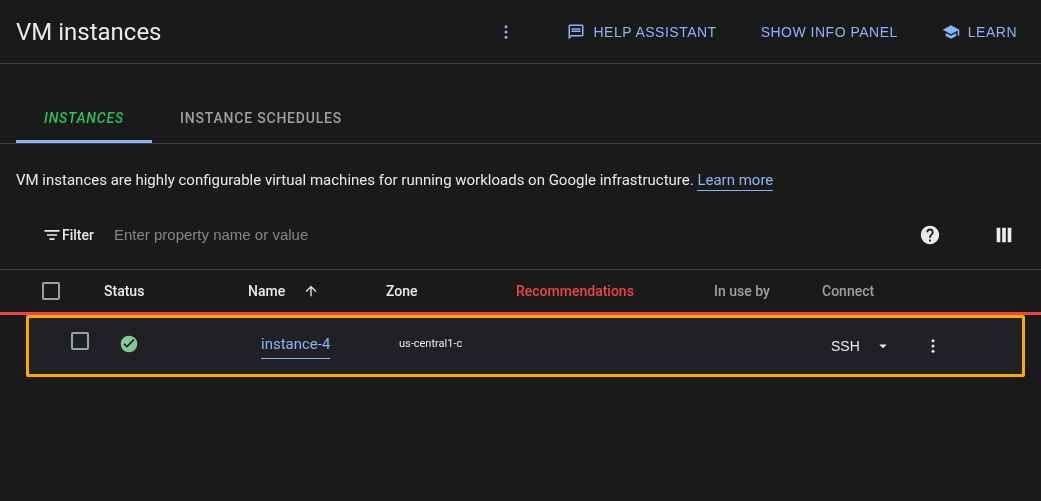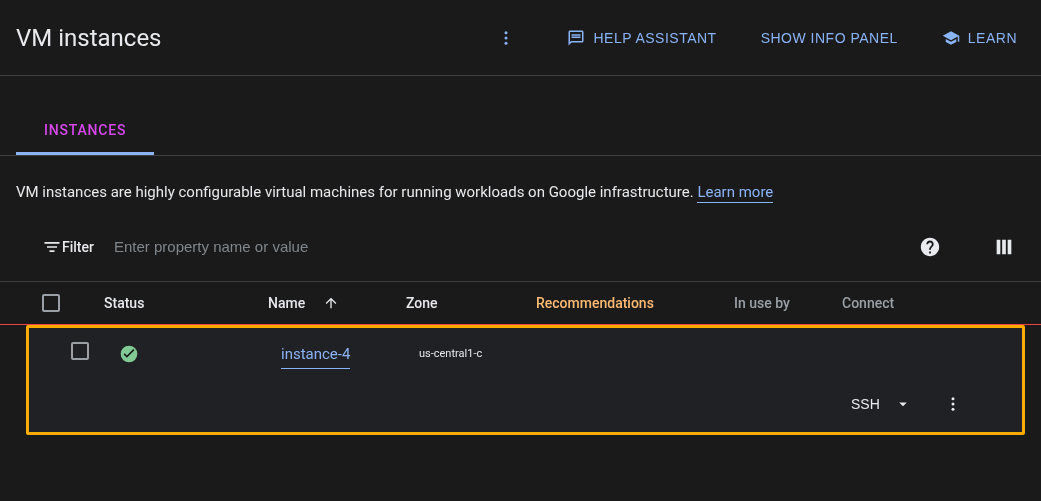--- a/index.html
+++ b/index.html
@@ -13,21 +13,21 @@
       font-family: 'Google Sans', Roboto, Arial, sans-serif;
       width: 1041px;
       height: 501px;
       overflow: hidden;
     }
     .header {
       display: flex;
       align-items: center;
       padding: 12px 24px 12px 16px;
       border-bottom: 1px solid #3c4043;
-      height: 76px;
+      height: 64px;
     }
     .page-title {
       font-size: 24px;
       font-weight: 400;
       color: #e8eaed;
       flex: 0 0 auto;
     }
     .header-spacer {
       flex: 1;
     }
@@ -69,22 +69,23 @@
     .tab {
       padding: 14px 28px;
       color: #9aa0a6;
       font-size: 14px;
       font-weight: 500;
       letter-spacing: 0.8px;
       cursor: pointer;
       border-bottom: 3px solid transparent;
     }
     .tab.active {
-      color: #d946ef;
+      color: #22c55e;
       border-bottom-color: #8ab4f8;
+      font-style: italic;
     }
     .description {
       padding: 24px 23px 8px 16px;
       font-size: 15px;
       line-height: 1.6;
       color: #e8eaed;
     }
     .learn-more-link {
       color: #8ab4f8;
       text-decoration: none;
@@ -132,44 +133,43 @@
       align-items: center;
     }
     .table {
       width: 100%;
     }
     .table-header {
       display: flex;
       align-items: center;
       padding: 12px 0 12px 42px;
       border-top: 1px solid #3c4043;
-      border-bottom: 1px solid #ef4444;
+      border-bottom: 3px solid #ef4444;
       font-size: 14px;
       font-weight: 500;
       color: #e8eaed;
     }
     .col-checkbox {
       width: 62px;
     }
     .col-status {
       width: 144px;
     }
     .col-name {
       width: 138px;
       display: flex;
       align-items: center;
       gap: 18px;
-      margin-left: 20px;
     }
     .col-zone {
       width: 130px;
     }
     .col-recommendations {
       width: 198px;
-      color: #fdba74;
+      color: #ef4444;
     }
     .col-inuseby {
       width: 86px;
       color: #9aa0a6;
     }
     .col-connect {
       width: 150px;
       color: #9aa0a6;
       padding-left: 22px;
     }
@@ -212,21 +212,20 @@
     }
     .table-row .col-inuseby {
       width: 86px;
     }
     .table-row .col-connect {
       width: 120px;
       display: flex;
       align-items: center;
       gap: 4px;
       padding-left: 8px;
-      margin-top: 48px;
     }
     .status-icon {
       color: #81c995;
       display: inline-flex;
     }
     .instance-link {
       color: #8ab4f8;
       text-decoration: none;
       border-bottom: 1px solid #8ab4f8;
       font-size: 15px;
@@ -289,20 +288,21 @@
       <svg viewBox="0 0 24 24" fill="currentColor">
           <path d="M12 3L1 9l11 6 9-4.91V17h2V9L12 3zM5 13.18v4L12 21l7-3.82v-4L12 17l-7-3.82z"></path>
         </svg>
       <span>LEARN</span>
     </button>
   </div>
 </div>
 
 <div class="tabs">
   <div class="tab active">INSTANCES</div>
+  <div class="tab">INSTANCE SCHEDULES</div>
 </div>
 
 <div class="description">
   <span>VM instances are highly configurable virtual machines for running workloads on Google infrastructure. </span><a href="#" class="learn-more-link">Learn more</a>
 </div>
 
 <div class="filter-bar">
   <div class="filter-icon">
     <svg width="20" height="20" viewBox="0 0 24 24" fill="currentColor">
         <path d="M3 6h18v2H3zm3 5h12v2H6zm3 5h6v2H9z"></path>

